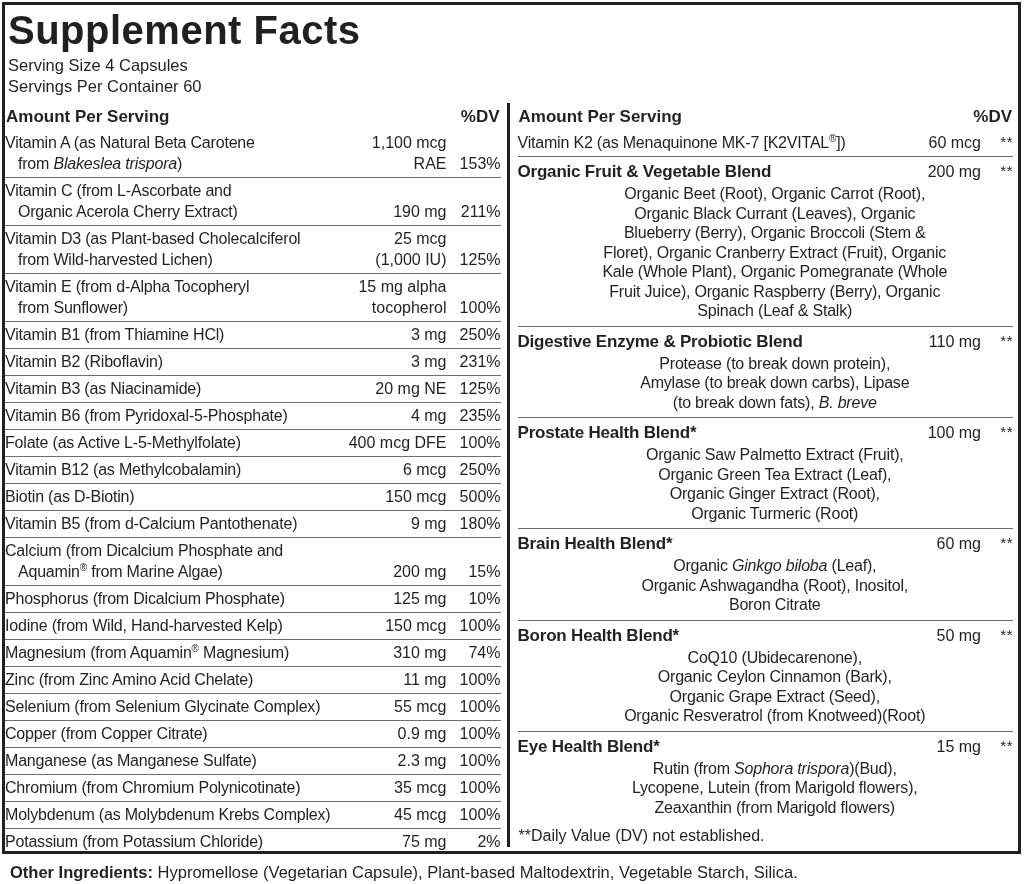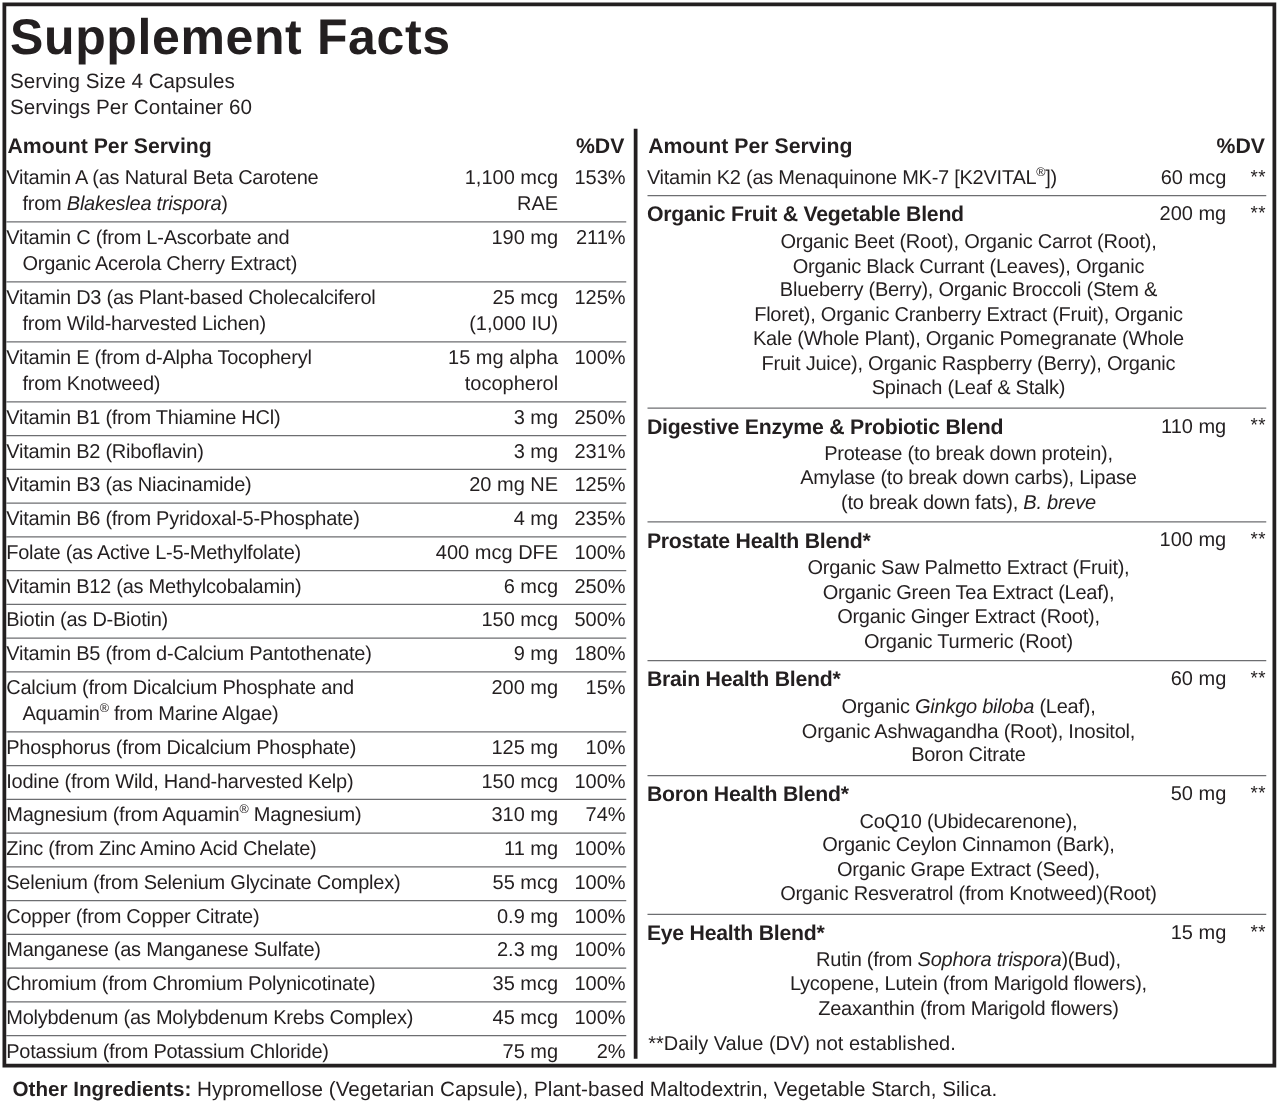--- a/index.html
+++ b/index.html
@@ -43,21 +43,21 @@
   .divider{width:3px;background:#231f20;}
   .bar{background:#231f20;}
   .bar-thick{height:10px;}
   .bar-mid{height:7px;}
   .bar-end{height:13px;margin-top:auto;}
   .hdr{
     display:flex;justify-content:space-between;align-items:flex-end;
     font-size:17px;font-weight:bold;line-height:20px;
     padding:4px 1px 3px;
   }
-  .row{display:flex;align-items:flex-start;padding:2px 0 3px;border-top:1px solid #6d6e71;}
+  .row{display:flex;align-items:flex-end;padding:2px 0 3px;border-top:1px solid #6d6e71;}
   .row.first{border-top:none;}
   .name{
     flex:1;font-size:16px;line-height:21px;letter-spacing:-.2px;
     white-space:pre-line;padding-left:13px;text-indent:-13px;
   }
   .amt{width:108px;font-size:16px;line-height:21px;text-align:right;white-space:pre-line;}
   .dv{width:54px;font-size:16px;line-height:21px;text-align:right;}
   .colR .amt{width:86px;}
   .colR .dv{width:32px;}
   .stars{font-size:15px;letter-spacing:.5px;position:relative;top:-1px;}
@@ -109,21 +109,21 @@
           </div>
           <div class="row">
             <div class="name"><span>Vitamin D3 (as Plant-based Cholecalciferol
 from Wild-harvested Lichen)</span></div>
             <div class="amt">25 mcg
 (1,000 IU)</div>
             <div class="dv">125%</div>
           </div>
           <div class="row">
             <div class="name"><span>Vitamin E (from d-Alpha Tocopheryl
-from Knotweed)</span></div>
+from Sunflower)</span></div>
             <div class="amt">15 mg alpha
 tocopherol</div>
             <div class="dv">100%</div>
           </div>
           <div class="row">
             <div class="name"><span>Vitamin B1 (from Thiamine HCl)</span></div>
             <div class="amt">3 mg</div>
             <div class="dv">250%</div>
           </div>
           <div class="row">

